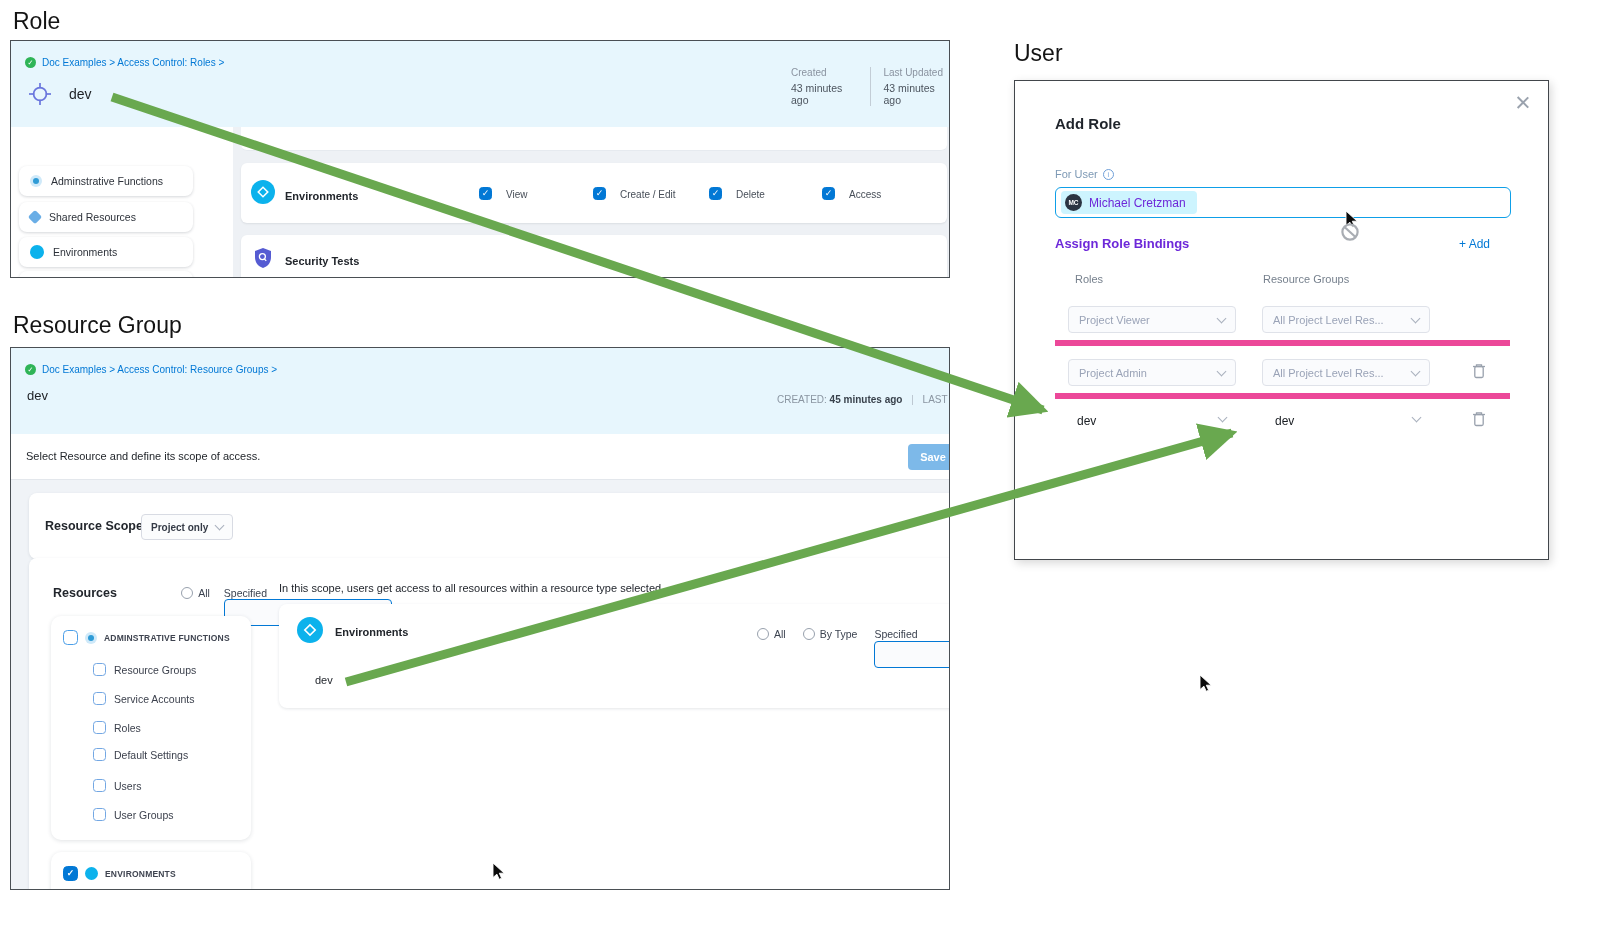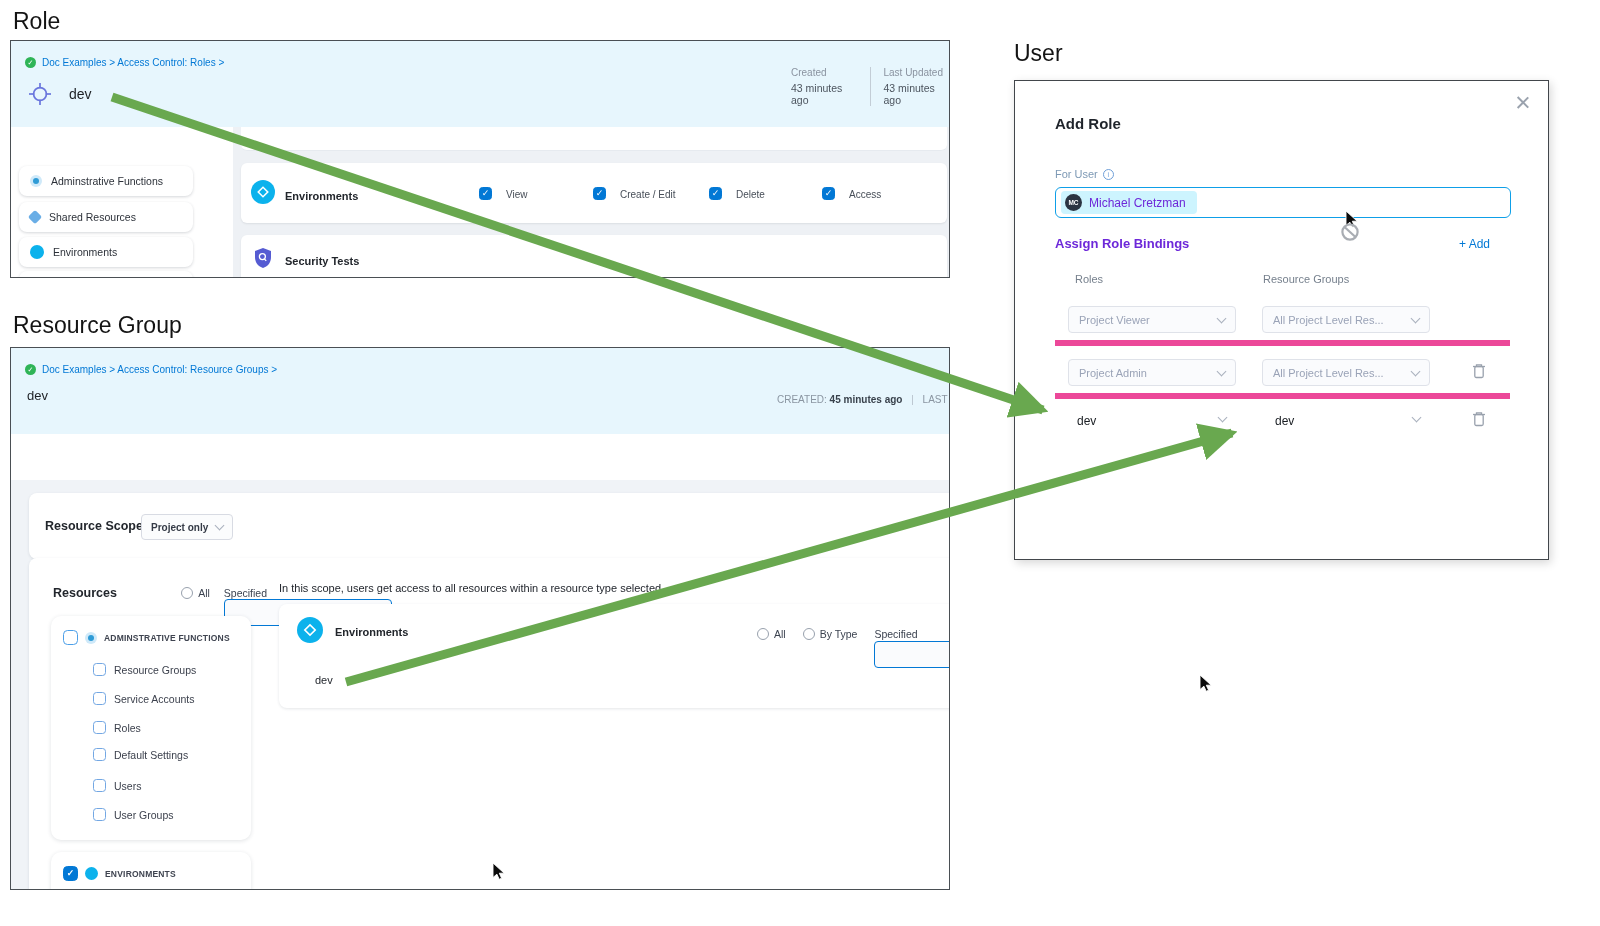--- a/index.html
+++ b/index.html
@@ -237,20 +237,24 @@
       </div>
       <div class="rg-title">dev</div>
       <div class="rg-meta">
         <span>CREATED:</span>
         <b>45 minutes ago</b>
         <span class="pipe">|</span>
         <span>LAST UPD</span>
       </div>
     </div>
 
+    <div class="rg-subrow">
+      <div class="sub-text">Select Resource and define its scope of access.</div>
+      <button class="save-btn">Save</button>
+    </div>
 
     <div class="rg-body">
       <div class="card cardA">
         <span class="scope-label">Resource Scope</span>
         <div class="dropdown">
           <span class="dd-text">Project only</span>
           <span class="chev"></span>
         </div>
       </div>
 

